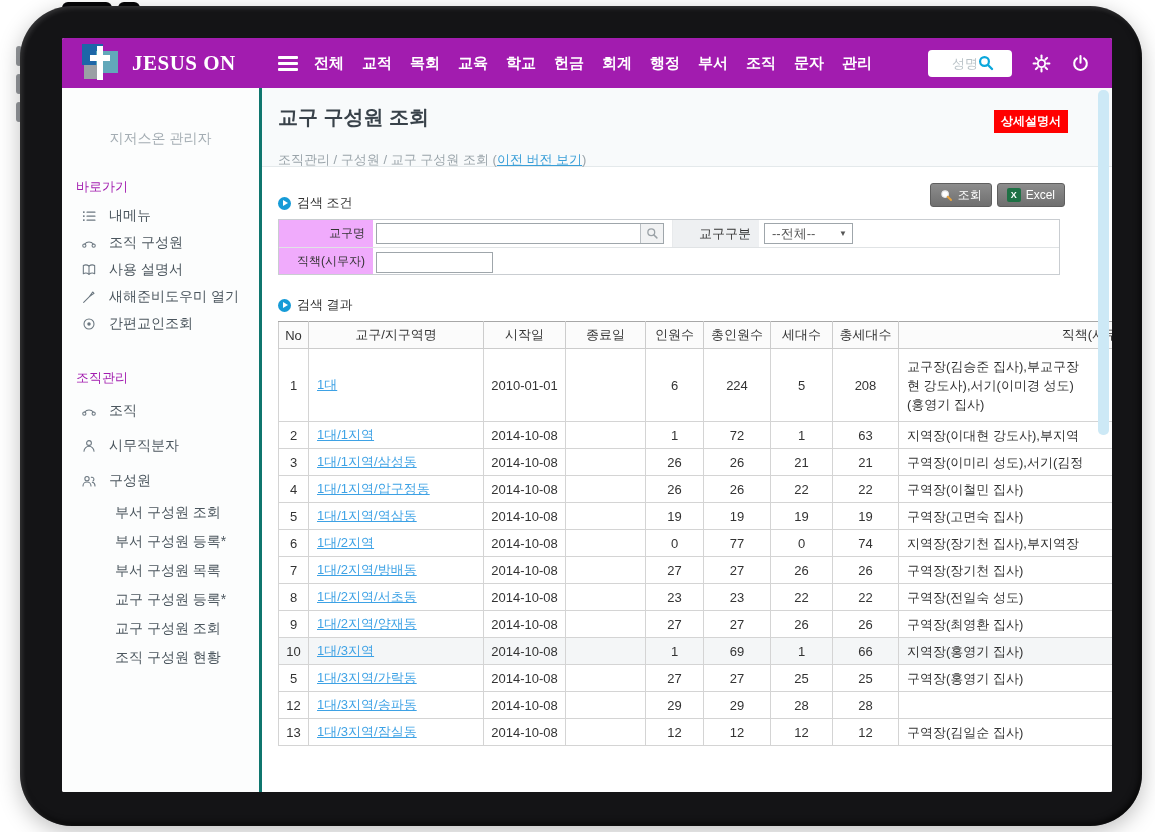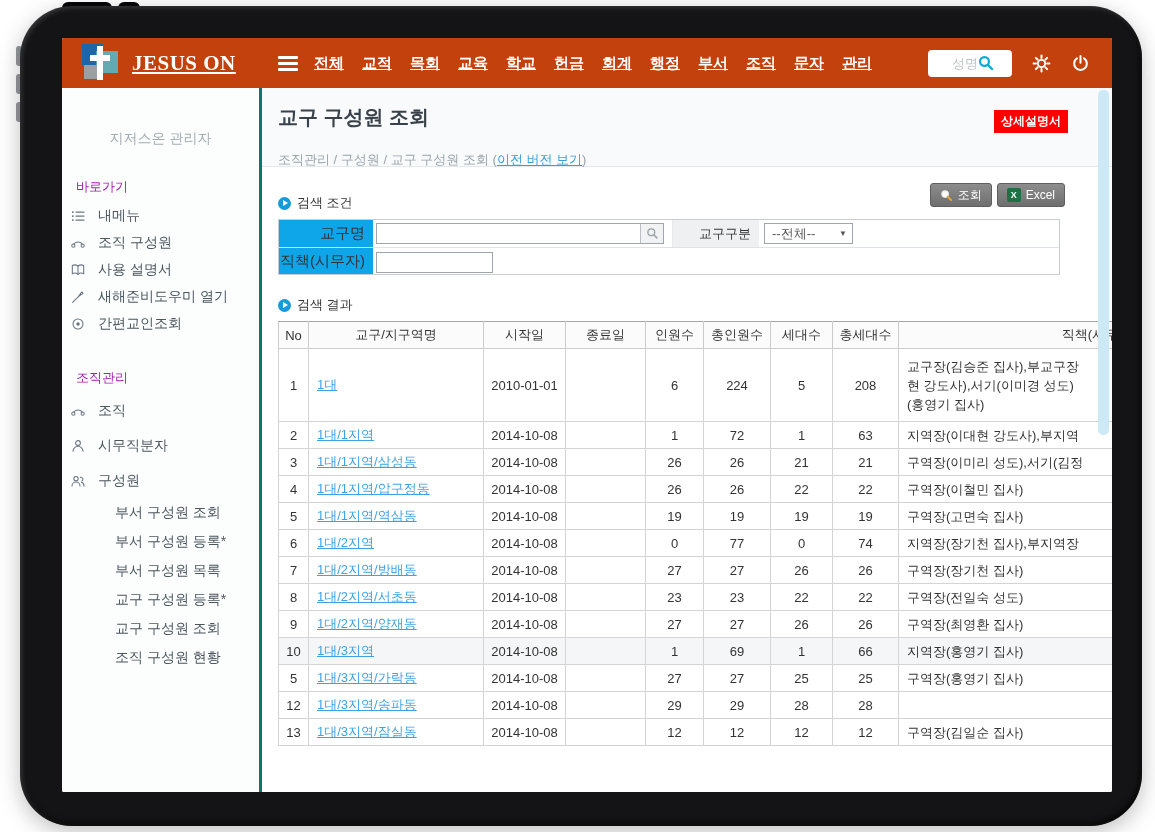--- a/index.html
+++ b/index.html
@@ -8,21 +8,21 @@
 
   
   .side-btn { position:absolute; left:16px; width:6px; height:20px; border-radius:3px; background:#94979b; }
   .top-btn  { position:absolute; background:#060608; border-radius:6px; }
   .tablet { position:absolute; left:20px; top:6px; width:1122px; height:820px; border-radius:52px;
             background:#141416;
             box-shadow: inset 2px 2px 5px rgba(255,255,255,.16), inset -2px -3px 6px rgba(0,0,0,.7), 0 6px 22px rgba(0,0,0,.25); }
   .screen { position:absolute; left:42px; top:32px; width:1050px; height:754px; background:#fff; overflow:hidden; border-radius:2px; }
 
   
-  .appbar { position:relative; height:50px; background:#c2410c; display:flex; align-items:center; color:#fff;text-decoration:underline; }
+  .appbar { position:relative; height:50px; background:#a21caf; display:flex; align-items:center; color:#fff; }
   .logo { display:flex; align-items:center; gap:12px; padding-left:20px; width:216px; flex:none; }
   .logo-mark { position:relative; width:38px; height:38px; flex:none; }
   .logo-mark .sq1 { position:absolute; left:0; top:0; width:21px; height:21px; background:#1d66a8; }
   .logo-mark .sq2 { position:absolute; left:14px; top:7px; width:22px; height:22px; background:#5fb0ba; opacity:.95; }
   .logo-mark .sq3 { position:absolute; left:2px; top:21px; width:15px; height:14px; background:#9aa0a5; }
   .logo-mark .cv { position:absolute; left:15px; top:2px; width:6px; height:34px; background:#fff; }
   .logo-mark .ch { position:absolute; left:8px; top:11px; width:20px; height:6px; background:#fff; }
   .logo-text { font-family:"Liberation Serif","DejaVu Serif",serif; font-weight:bold; font-size:21px; letter-spacing:.5px; }
   .hamburger { width:20px; margin-right:16px; cursor:pointer; }
   .hamburger span { display:block; width:20px; height:3px; background:#fff; border-radius:1px; margin:3px 0; }
@@ -32,21 +32,21 @@
   .search-pill { display:flex; align-items:center; background:#fff; border-radius:4px; height:27px; width:84px; padding:0 6px 0 8px; }
   .search-pill input { border:0; outline:0; width:42px; font-size:13px; color:#555; text-align:right; background:transparent; }
   .search-pill input::placeholder { color:#b9c2c7; }
   .icon-btn { display:flex; align-items:center; justify-content:center; cursor:pointer; }
 
   
   .sidebar { position:absolute; left:0; top:50px; width:200px; height:704px; background:#fcfdfd; border-right:3px solid #0f766e; }
   .side-user { margin-top:42px; text-align:center; color:#a4adb3; font-size:14px; }
   .side-label { margin:30px 0 6px 14px; color:#a21caf; font-size:13px; }
   .side-label.second { margin-top:32px; }
-  .side-item { display:flex; align-items:center; gap:12px; padding-left:8px; height:27px; color:#4b565e; font-size:14px; cursor:pointer; }
+  .side-item { display:flex; align-items:center; gap:12px; padding-left:19px; height:27px; color:#4b565e; font-size:14px; cursor:pointer; }
   .side-item.tallgap { height:35px; }
   .side-item svg { flex:none; }
   .side-sub { padding-left:53px; height:29px; display:flex; align-items:center; color:#4b565e; font-size:14px; cursor:pointer; }
   .icn { stroke:#6b7780; fill:none; stroke-width:1.6; stroke-linecap:round; stroke-linejoin:round; }
 
   
   .main { position:absolute; left:200px; top:50px; width:850px; height:704px; background:#fff; overflow:hidden; }
   .page-head { position:relative; background:#f8fafb; border-bottom:1px solid #e4e9eb; padding:16px 16px 17px; height:79px; }
   .page-title { font-size:20px; font-weight:bold; color:#39424a; }
   .breadcrumb { margin-top:20px; font-size:13px; color:#9aa4aa; }
@@ -63,21 +63,21 @@
   .sec-row { display:flex; align-items:center; gap:6px; font-size:13px; color:#333; }
   .sec-row.first { padding-top:27px; }
   .sec-row.second { margin-top:21px; }
   .bullet { width:13px; height:13px; border-radius:50%; background:#169bd7; position:relative; flex:none; }
   .bullet::after { content:""; position:absolute; left:5px; top:3.5px; border-left:5px solid #fff; border-top:3px solid transparent; border-bottom:3px solid transparent; }
 
   .form-box { margin-top:7px; width:782px; border:1px solid #c9cdd1; }
   .form-row { display:flex; height:27px; align-items:stretch; }
   .form-row + .form-row { border-top:1px solid #e0e3e5; }
   .fcell { display:flex; align-items:center; }
-  .flabel { width:94px; background:#0ea5e9; justify-content:flex-end; padding-right:8px; font-size:15px; color:#333; flex:none; }
+  .flabel { width:94px; background:#f0abfc; justify-content:flex-end; padding-right:8px; font-size:12px; color:#333; flex:none; }
   .finput-wrap { width:300px; padding:3px 8px 3px 3px; border-right:1px solid #e8eaec; flex:none; }
   .inp-combo { display:flex; height:21px; border:1px solid #9fa6ab; background:#fff; }
   .inp-combo input { flex:1; border:0; outline:0; font-size:13px; padding:0 4px; }
   .mag-btn { width:23px; background:#f1f2f3; border-left:1px solid #b9bec2; display:flex; align-items:center; justify-content:center; cursor:pointer; }
   .flabel2 { width:86px; background:#eef0f2; justify-content:flex-end; padding-right:8px; font-size:13px; color:#333; flex:none; }
   .fselect-wrap { padding:3px 0 3px 5px; }
   .selectbox { width:89px; height:21px; border:1px solid #9fa6ab; background:#fff; display:flex; align-items:center; justify-content:space-between; font-size:13px; color:#555; padding:0 5px 0 7px; cursor:pointer; }
   .selectbox .arr { font-size:8px; color:#555; }
   .small-input { width:117px; height:21px; border:1px solid #9fa6ab; font-size:13px; padding:0 4px; outline:0; margin:3px 0 0 3px; }
 

